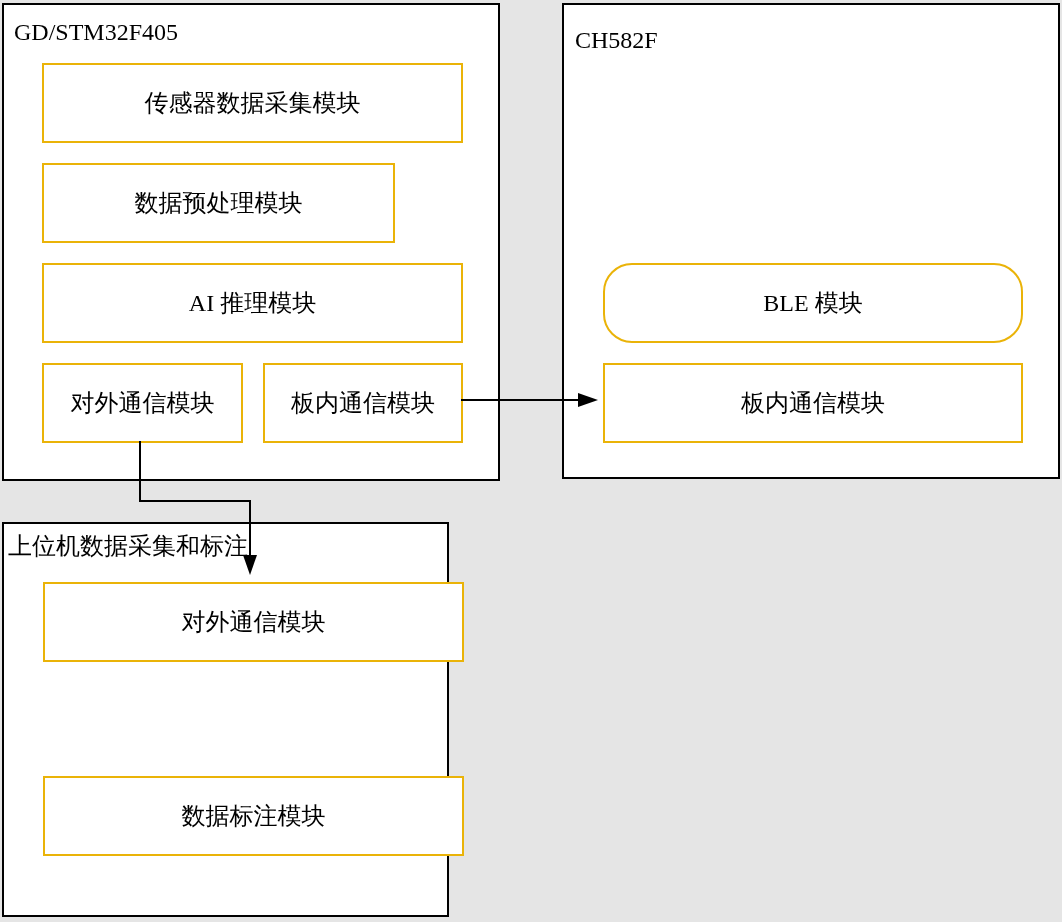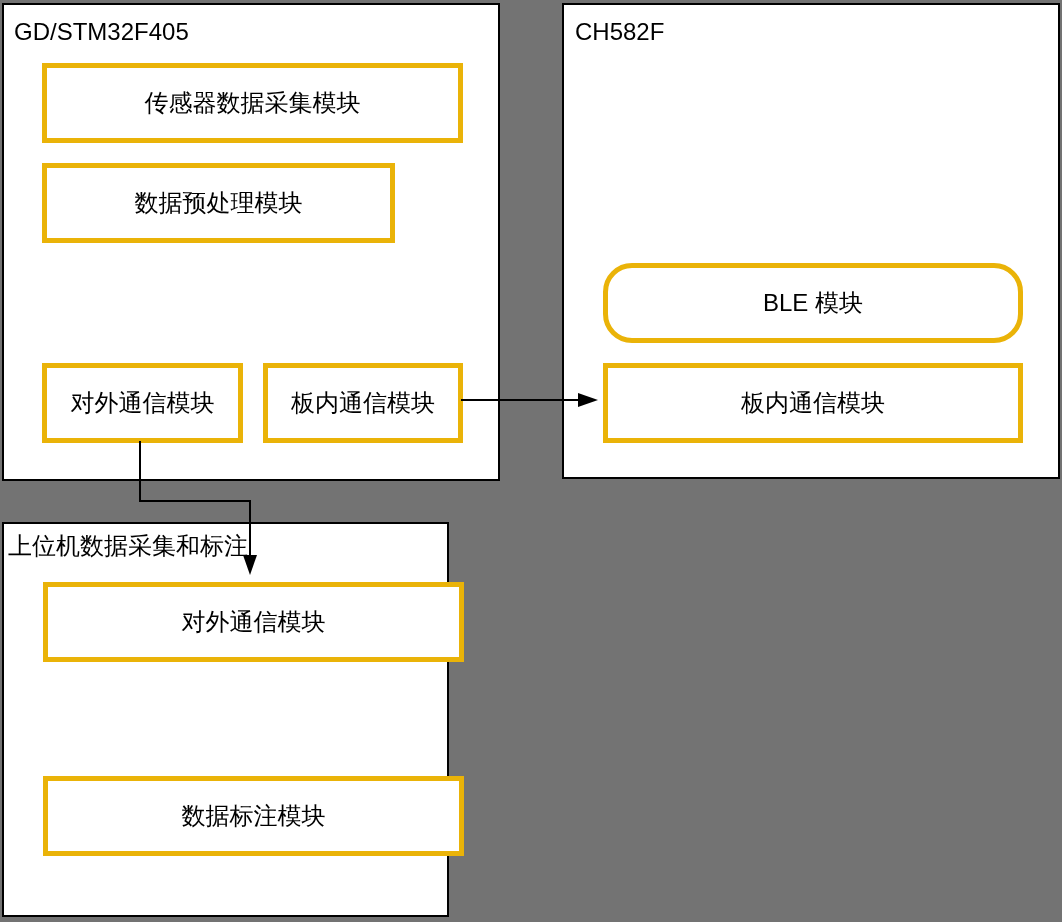--- a/index.html
+++ b/index.html
@@ -4,61 +4,61 @@
 <style>
   html, body {
     margin: 0;
     padding: 0;
     background: #ffffff;
   }
   .canvas {
     position: relative;
     width: 1062px;
     height: 922px;
-    background: #737373;
-    font-family: Liberation Sans, sans-serif;
+    background: #e5e5e5;
+    font-family: Liberation Serif, serif;
     color: #000000;
   }
   .container-box {
     position: absolute;
     box-sizing: border-box;
     border: 2px solid #000000;
     background: #ffffff;
   }
   .group-title {
     position: absolute;
     font-size: 24px;
     line-height: 28px;
     white-space: nowrap;
     color: #000000;
   }
   .module {
     position: absolute;
     box-sizing: border-box;
-    border: 5px solid #eab308;
+    border: 2px solid #eab308;
     background: #ffffff;
     display: flex;
     align-items: center;
     justify-content: center;
     font-size: 24px;
     text-align: center;
     white-space: nowrap;
     color: #000000;
   }
   
   #gd-container   { left: 2px;   top: 3px;   width: 498px; height: 478px; }
   #gd-title       { left: 10px;  top: 13px; }
   #gd-m1          { left: 38px;  top: 58px;  width: 421px; height: 80px; }
   #gd-m2          { left: 38px;  top: 158px; width: 353px; height: 80px; }
   #gd-m3          { left: 38px;  top: 258px; width: 421px; height: 80px; }
   #gd-m4          { left: 38px;  top: 358px; width: 201px; height: 80px; }
   #gd-m5          { left: 259px; top: 358px; width: 200px; height: 80px; }
   
   #ch-container   { left: 562px; top: 3px;   width: 498px; height: 476px; }
-  #ch-title       { left: 11px;  top: 13px; }
+  #ch-title       { left: 11px;  top: 21px; }
   #ch-m1          { left: 39px;  top: 258px; width: 420px; height: 80px; border-radius: 29px; }
   #ch-m2          { left: 39px;  top: 358px; width: 420px; height: 80px; }
   
   #host-container { left: 2px;   top: 522px; width: 447px; height: 395px; }
   #host-title     { left: 4px;   top: 8px; }
   #host-m1        { left: 39px;  top: 58px;  width: 421px; height: 80px; }
   #host-m2        { left: 39px;  top: 158px; width: 421px; height: 80px; }
   #host-m3        { left: 39px;  top: 252px; width: 421px; height: 80px; align-items: center; }
   .overlay {
     position: absolute;
@@ -72,20 +72,23 @@
 
 <div class="canvas">
 
   <div class="container-box" id="gd-container">
     <div class="group-title" id="gd-title">GD/STM32F405</div>
     <div class="module" id="gd-m1">
       <span>传感器数据采集模块</span>
     </div>
     <div class="module" id="gd-m2">
       <span>数据预处理模块</span>
+    </div>
+    <div class="module" id="gd-m3">
+      <span>AI 推理模块</span>
     </div>
     <div class="module" id="gd-m4">
       <span>对外通信模块</span>
     </div>
     <div class="module" id="gd-m5">
       <span>板内通信模块</span>
     </div>
   </div>
 
   <div class="container-box" id="ch-container">

